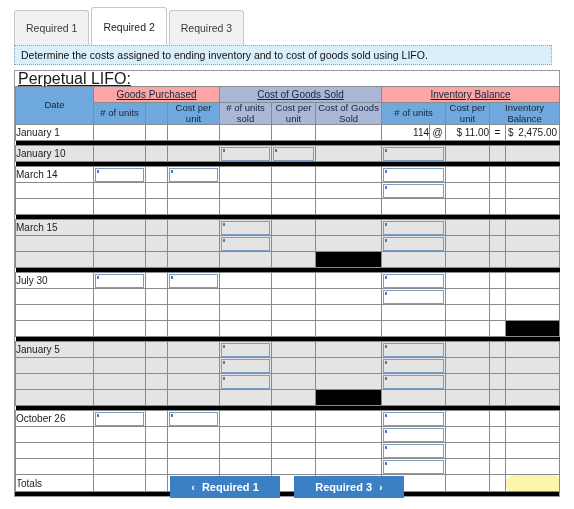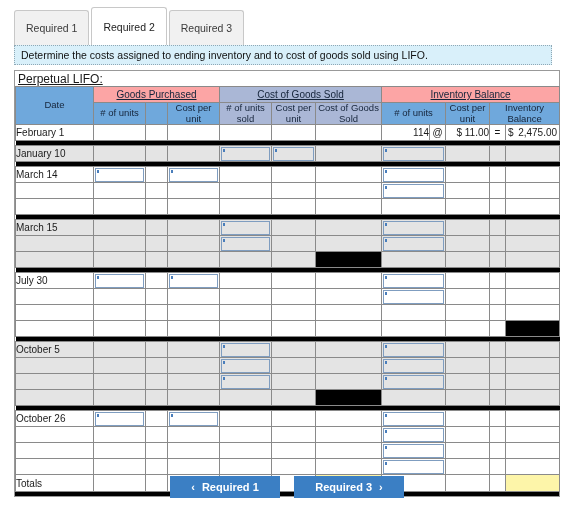--- a/index.html
+++ b/index.html
@@ -58,21 +58,21 @@
   
   .sheet {
     position: absolute; left: 14px; top: 70px;
     width: 546px;
     border: 1px solid #999;
     background: #fff;
   }
   .sheet-title {
     height: 15px;
     padding-left: 3px;
-    font-size: 12px;
+    font-size: 16px;
     display: flex; align-items: center;
     background: #fff;
     text-align: right;
   }
   .sheet-title span { text-decoration: underline; }
 
   table.grid {
     border-collapse: collapse;
     table-layout: fixed;
     width: 544px;
@@ -139,21 +139,21 @@
   tr.plain .inp { background: #ffffff; }
   tr.shade .inp { background: #e4e4e4; }
   .inp::before {
     content: "";
     position: absolute; left: 1px; top: 1px;
     width: 2px; height: 3px;
     background: #4a7ebb;
   }
 
   
-  tr.totals td { background: #fff; height: 17px; border-top: 1px solid #000; }
+  tr.totals td { background: #fff; height: 17px; border-top: 1px solid #000; border-radius: 7px; }
   td.yellow { background: #fdf5a9 !important; }
   tr.totals td.yellow.val { text-align: left; padding: 0 3px; }
   .yv { display: flex; justify-content: space-between; padding: 0 2px; }
 
   .bottomrule {
     height: 4px; background: #000; width: 544px;
   }
 
   
   .navbar {
@@ -224,21 +224,21 @@
         <td class="hsub">Cost per unit</td>
         <td class="hsub alt"># of units sold</td>
         <td class="hsub alt">Cost per unit</td>
         <td class="hsub alt">Cost of Goods Sold</td>
         <td class="hsub" colspan="2"># of units</td>
         <td class="hsub">Cost per unit</td>
         <td class="hsub" colspan="2">Inventory Balance</td>
       </tr>
 
       <tr class="plain">
-        <td class="date">February 1</td>
+        <td class="date">January 1</td>
         <td></td>
         <td></td>
         <td></td>
         <td></td>
         <td></td>
         <td></td>
         <td class="num">114</td>
         <td class="sym">@</td>
         <td class="num">$ 11.00</td>
         <td class="sym">=</td>
@@ -436,21 +436,21 @@
         <td colspan="2"></td>
         <td></td>
         <td></td>
         <td class="blackcell"></td>
       </tr>
       <tr class="sep">
             <td colspan="12"></td>
           </tr>
 
       <tr class="shade">
-        <td class="date">October 5</td>
+        <td class="date">January 5</td>
         <td></td>
         <td></td>
         <td></td>
         <td>
               <span class="inp"></span>
             </td>
         <td></td>
         <td></td>
         <td colspan="2">
               <span class="inp"></span>

